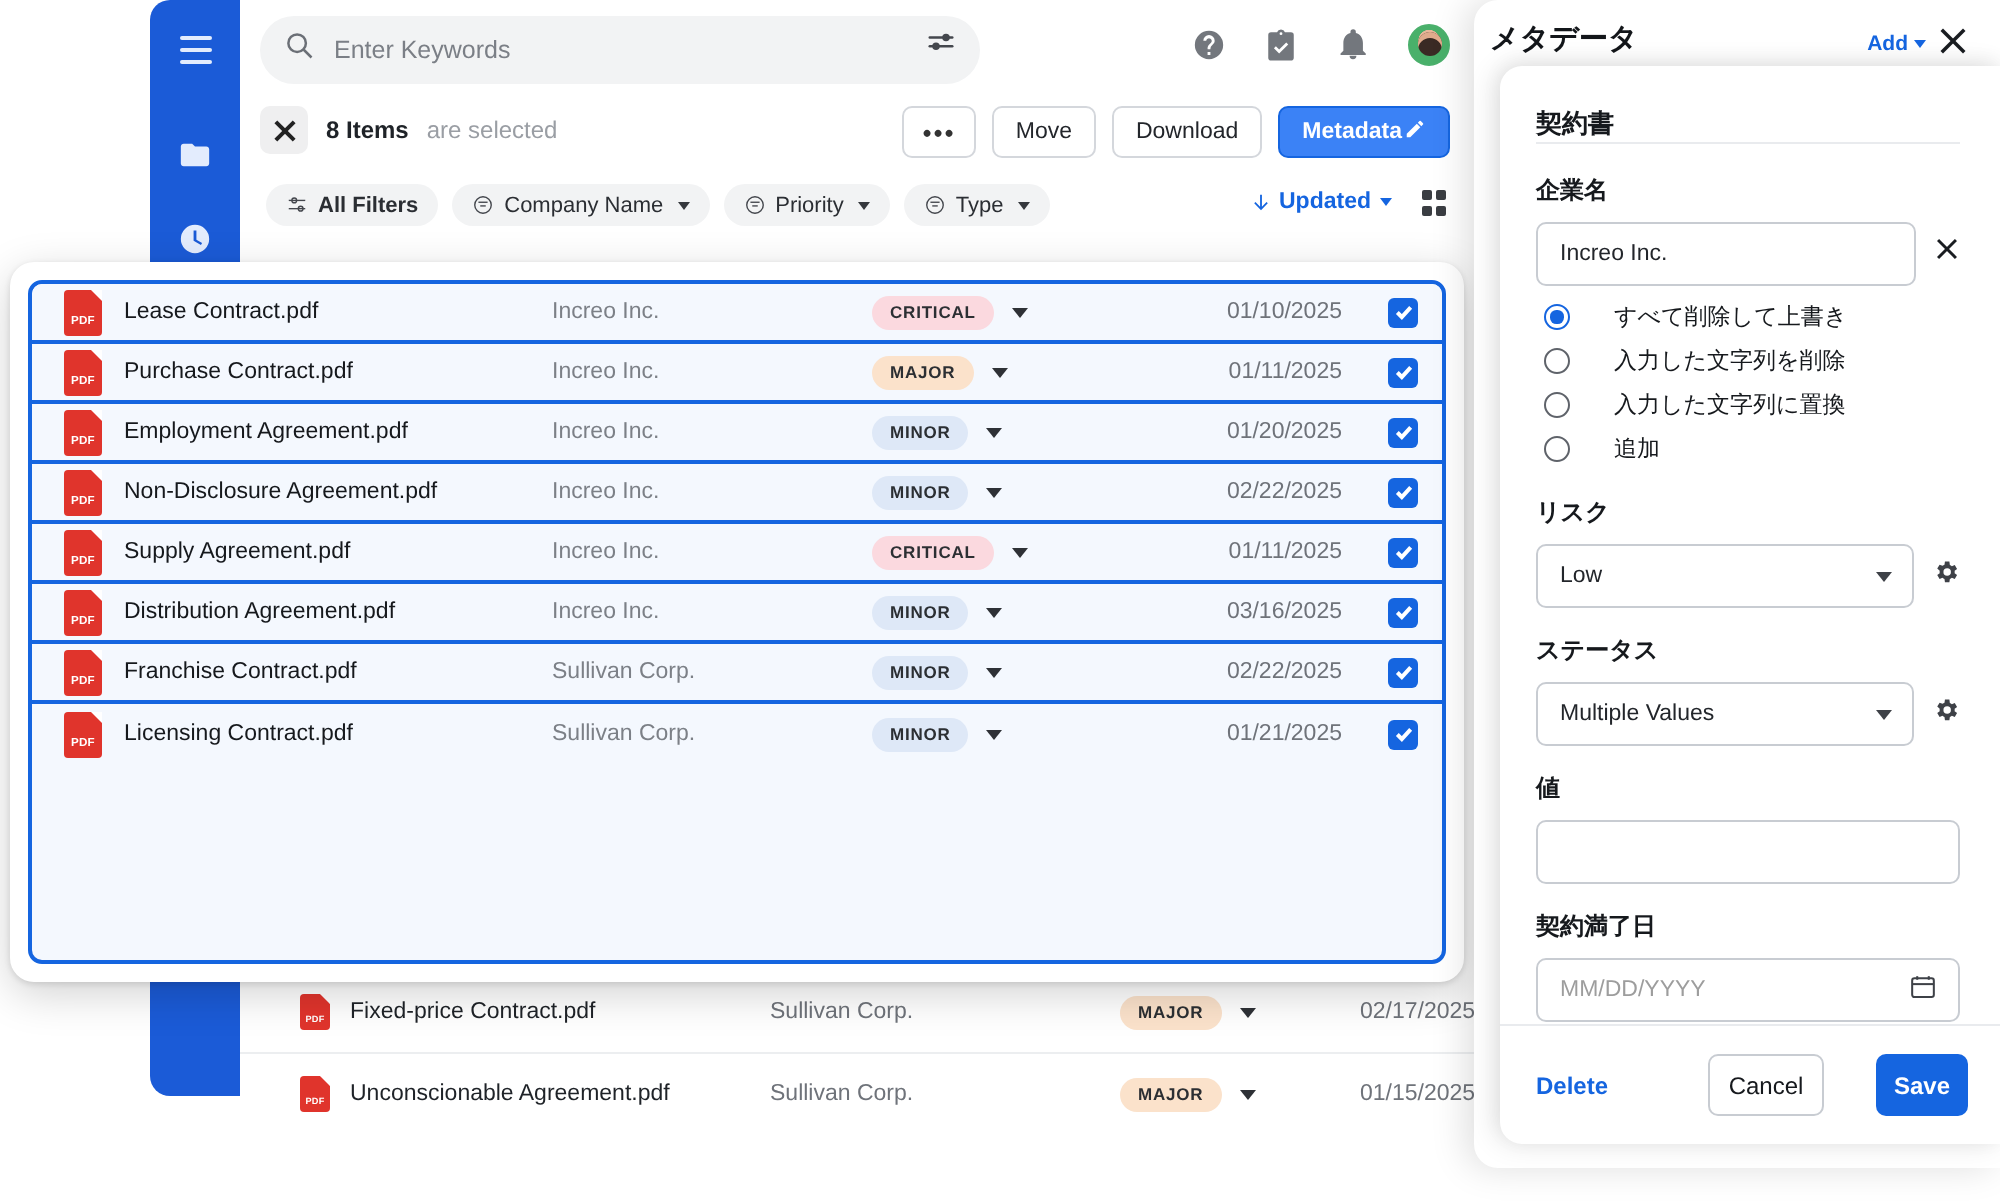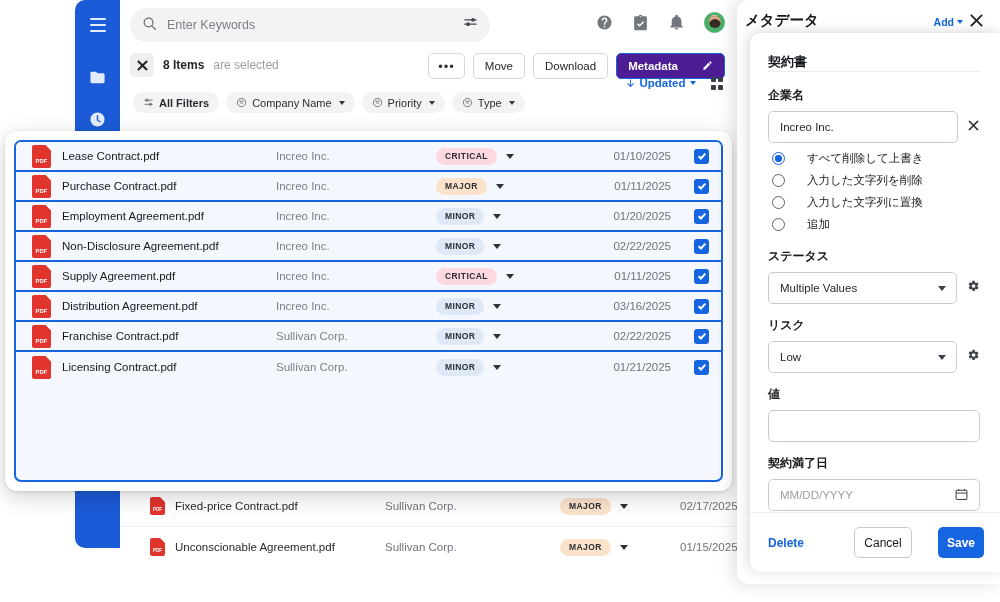--- a/index.html
+++ b/index.html
@@ -63,34 +63,34 @@
   .sel-strong { font-size: 12px; font-weight: 700; color: #1f2328; }
   .sel-rest { font-size: 12px; color: #9a9ea4; }
 
   .act-btns { position: absolute; right: 275px; top: 53px; display:flex; align-items:center; gap: 8px; }
   .btn {
     height: 26px; border: 1px solid #d4d7dc; border-radius: 5px; background:#fff;
     font-size: 11.5px; color: #23262b; padding: 4px 11px; display:flex; align-items:center;
     cursor: pointer; white-space: nowrap;
   }
   .btn.dots { padding: 0 9px; letter-spacing: 1px; font-size: 13px; color:#333; }
-  .btn.primary { background:#4c1d95; border-color:#1565E0; color:#fff; gap:24px; font-weight:600; padding: 0 11px; }
+  .btn.primary { background:#3b82f6; border-color:#1565E0; color:#fff; gap:1px; font-weight:600; padding: 0 11px; }
   .btn.primary svg { width: 11px; height: 11px; fill:#fff; }
 
   
   .chips { position: absolute; left: 133px; top: 92px; display:flex; align-items:center; gap: 7px; }
   .chip {
     height: 21px; border-radius: 11px; background:#f2f3f4; display:flex; align-items:center;
     gap: 5px; padding: 0 10px; font-size: 11px; color:#2b2e33; cursor:pointer; white-space:nowrap;
   }
   .chip.bold { font-weight: 700; }
   .chip svg.ci { width: 11px; height: 11px; stroke:#44474d; fill:none; stroke-width:1.5; }
   .chip .caret { width:0;height:0;border-left:3.5px solid transparent;border-right:3.5px solid transparent;border-top:4.5px solid #35383d; margin-left:2px; }
 
-  .sortbar { position: absolute; right: 277px; top: 77px; display:flex; align-items:center; gap: 15px; }
+  .sortbar { position: absolute; right: 277px; top: 95px; display:flex; align-items:center; gap: 15px; }
   .sort { display:flex; align-items:center; gap:4px; font-size:11.5px; color:#1565E0; font-weight:700; cursor:pointer; }
   .sort svg { width: 11px; height: 11px; fill:#1565E0; }
   .sort .caret { width:0;height:0;border-left:3.5px solid transparent;border-right:3.5px solid transparent;border-top:4.5px solid #1565E0; }
   .grid-ic { display:grid; grid-template-columns: 5px 5px; grid-template-rows: 5px 5px; gap:2.5px; cursor:pointer; }
   .grid-ic i { background:#3a3d42; border-radius:1px; display:block; }
 
   
   .bg-rows { position:absolute; left:120px; top: 118px; right: 0; bottom: 42px; overflow:hidden; }
   .bg-row {
     display:flex; align-items:center; height: 41px; border-bottom: 1px solid #eceef0;
@@ -609,39 +609,39 @@
             <span class="rdot"></span>
             <span class="rtxt">入力した文字列に置換</span>
           </div>
           <div class="radio">
             <span class="rdot"></span>
             <span class="rtxt">追加</span>
           </div>
         </div>
 
         <div class="fld-group">
-          <div class="fld-label">ステータス</div>
+          <div class="fld-label">リスク</div>
           <div class="fld-row" style="margin-bottom:0">
             <div class="selin">
-              <span>Multiple Values</span>
+              <span>Low</span>
               <span class="caret"></span>
             </div>
             <span class="gear">
               <svg viewBox="0 0 24 24">
                   <path d="M19.4 13a7.8 7.8 0 000-2l2.1-1.6-2-3.4-2.5 1a7.6 7.6 0 00-1.7-1L14.9 3h-3.8l-.4 2.7a7.6 7.6 0 00-1.7 1l-2.5-1-2 3.4L6.6 11a7.8 7.8 0 000 2l-2.1 1.6 2 3.4 2.5-1c.5.4 1.1.8 1.7 1l.4 2.7h3.8l.4-2.7c.6-.2 1.2-.6 1.7-1l2.5 1 2-3.4L19.4 13zM13 15.2A3.2 3.2 0 1113 8.8a3.2 3.2 0 010 6.4z"></path>
                 </svg>
             </span>
           </div>
         </div>
 
         <div class="fld-group">
-          <div class="fld-label">リスク</div>
+          <div class="fld-label">ステータス</div>
           <div class="fld-row" style="margin-bottom:0">
             <div class="selin">
-              <span>Low</span>
+              <span>Multiple Values</span>
               <span class="caret"></span>
             </div>
             <span class="gear">
               <svg viewBox="0 0 24 24">
                   <path d="M19.4 13a7.8 7.8 0 000-2l2.1-1.6-2-3.4-2.5 1a7.6 7.6 0 00-1.7-1L14.9 3h-3.8l-.4 2.7a7.6 7.6 0 00-1.7 1l-2.5-1-2 3.4L6.6 11a7.8 7.8 0 000 2l-2.1 1.6 2 3.4 2.5-1c.5.4 1.1.8 1.7 1l.4 2.7h3.8l.4-2.7c.6-.2 1.2-.6 1.7-1l2.5 1 2-3.4L19.4 13zM13 15.2A3.2 3.2 0 1113 8.8a3.2 3.2 0 010 6.4z"></path>
                 </svg>
             </span>
           </div>
         </div>
 

